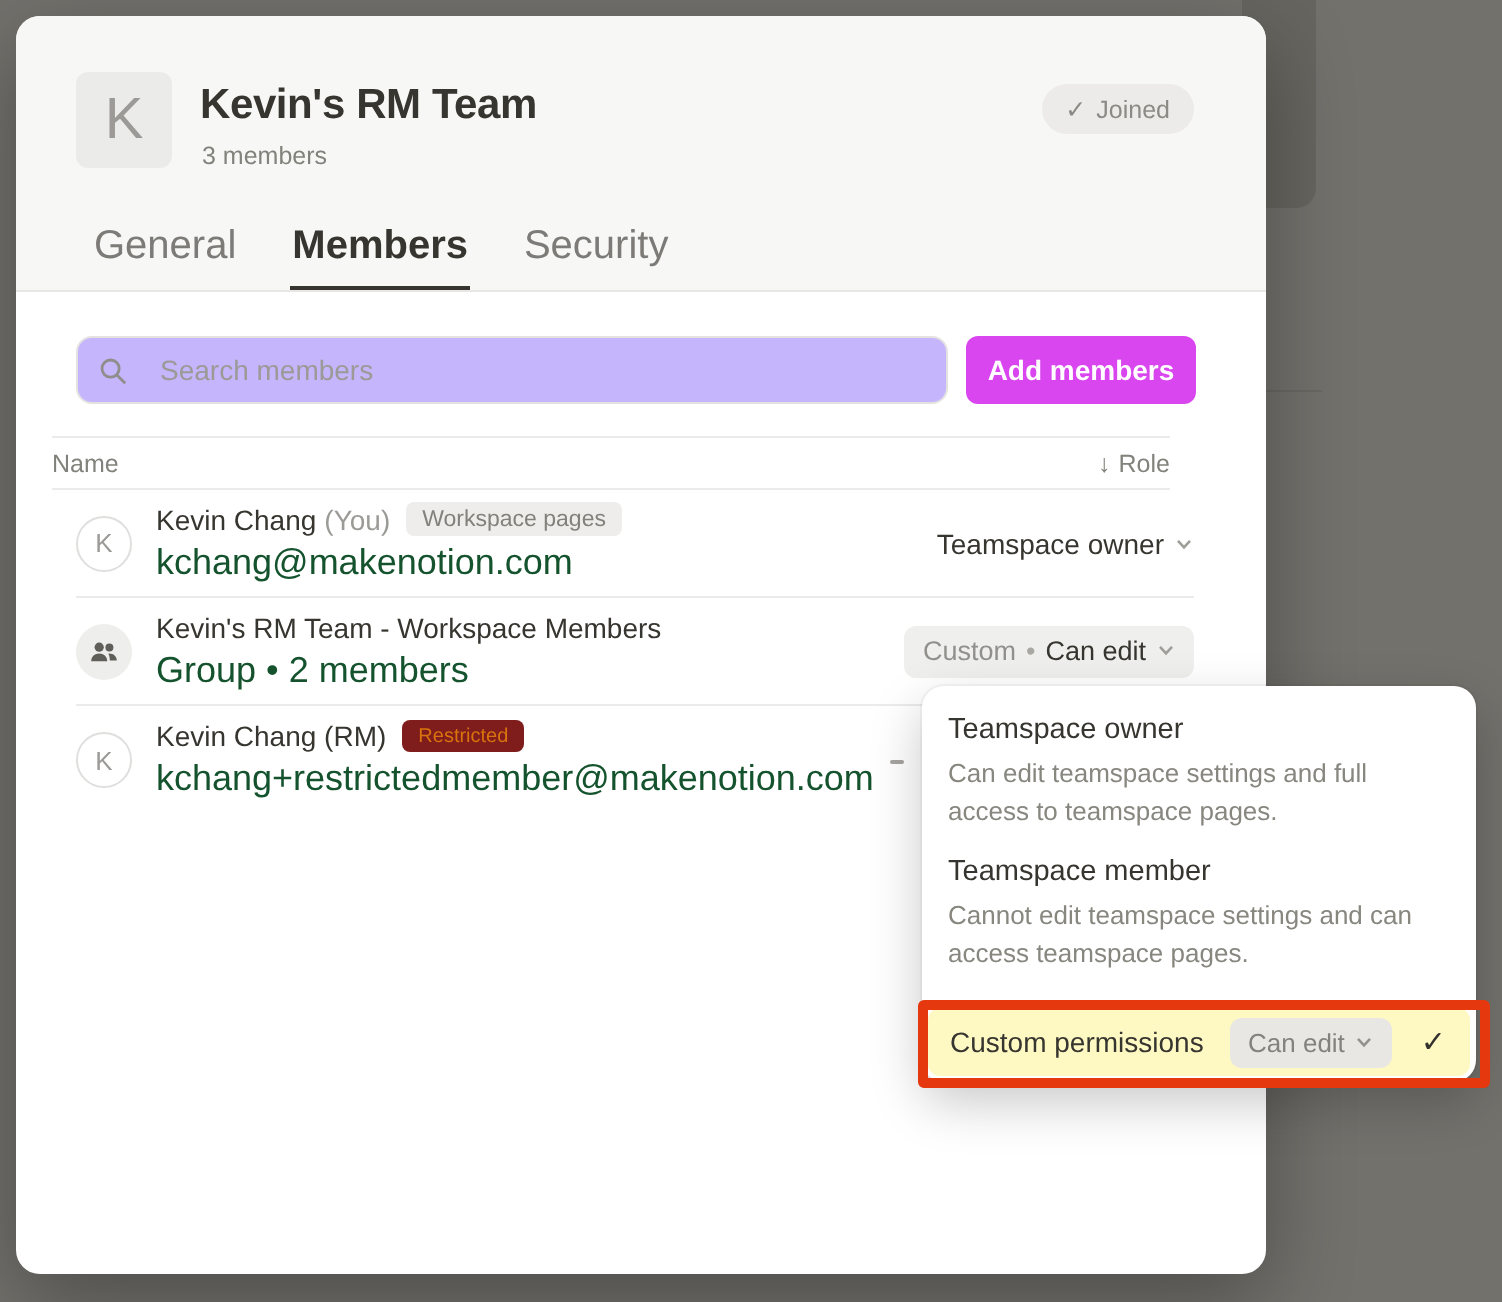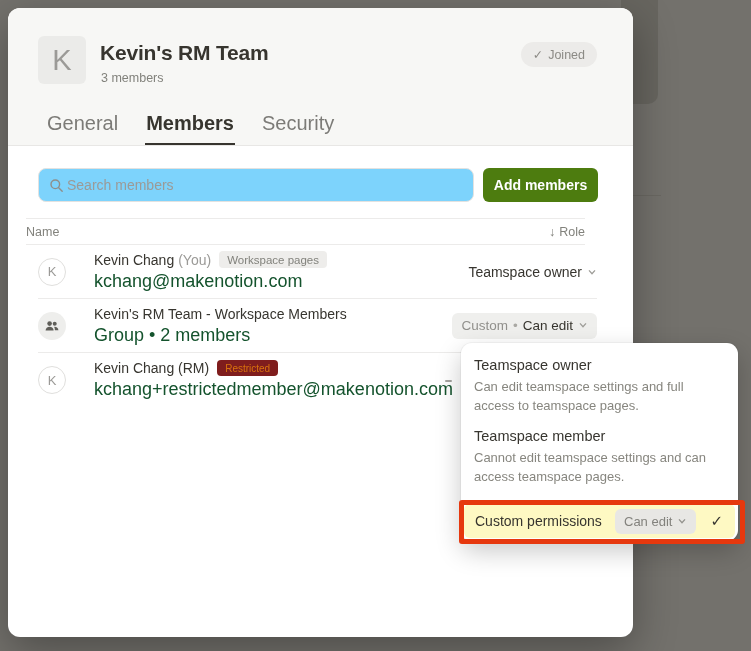--- a/index.html
+++ b/index.html
@@ -28,44 +28,44 @@
   .joined-badge { position:absolute; right:36px; top:34px; height:25px; padding:0 12px;
     background:#ecebe9; border-radius:13px; display:flex; align-items:center; gap:5px;
     font-size:12.5px; font-weight:500; color:#8b8a85; cursor:pointer; }
 
   .tabs { position:absolute; left:38px; bottom:0; display:flex; gap:26px; }
   .tab { font-size:20px; color:#7c7b77; padding:0 1px 10px; cursor:pointer; }
   .tab.active { color:#37352f; font-weight:600; border-bottom:2.5px solid #37352f; padding-bottom:7.5px; }
 
   
   .search-box { position:absolute; left:30px; top:160px; width:436px; height:34px;
-    background:#7dd3fc; border:1px solid #e3e2e0; border-radius:8px;
-    display:flex; align-items:center; padding:4px 10px; gap:3px; }
+    background:#c4b5fd; border:1px solid #e3e2e0; border-radius:8px;
+    display:flex; align-items:center; padding:4px 10px; gap:16px; }
   .search-box input { border:none; outline:none; background:transparent; flex:1;
     font-size:14px; color:#37352f; font-family:inherit; }
   .search-box input::placeholder { color:#9b9a97; }
   .add-btn { position:absolute; left:475px; top:160px; width:115px; height:34px;
-    background:#4d7c0f; border:none; border-radius:6px; color:#fff;
+    background:#d946ef; border:none; border-radius:6px; color:#fff;
     font-size:14px; font-weight:600; font-family:inherit; cursor:pointer; }
 
   
   .thead { position:absolute; left:18px; top:210px; width:559px; height:27px;
     border-top:1px solid #ecebea; border-bottom:1px solid #ecebea;
     display:flex; align-items:center; justify-content:space-between;
     font-size:12.5px; color:#82827c; }
   .role-head { display:flex; align-items:center; gap:4px; cursor:pointer; }
   .rows { position:absolute; left:30px; top:237px; width:559px; }
   .mrow { display:flex; align-items:center; min-height:54px; border-bottom:1px solid #ecebea; }
   .mrow:last-child { border-bottom:none; }
   .avatar-circle { width:28px; height:28px; border-radius:50%; background:#fff;
     border:1px solid #e0dfdd; display:flex; align-items:center; justify-content:center;
     font-size:13px; color:#9b9a97; flex:0 0 28px; }
   .avatar-group { width:28px; height:28px; border-radius:50%; background:#eeeeec; border:none;
     display:flex; align-items:center; justify-content:center; flex:0 0 28px; }
-  .minfo { margin-left:28px; flex:1; min-width:0; }
+  .minfo { margin-left:12px; flex:1; min-width:0; }
   .mname { font-size:14px; color:#37352f; display:flex; align-items:center; }
   .mname .suffix { color:#9b9a97; margin-left:4px; }
   .msub { font-size:18px; color:#14532d; margin-top:3px; }
   .badge-gray { background:#eeedeb; color:#82827c; font-size:11.5px; padding:2.5px 8px;
     border-radius:4px; margin-left:8px; white-space:nowrap; }
   .badge-restricted { background:#7f1d1d; color:#d9730d; font-size:10px; padding:2.5px 8px;
     border-radius:4px; margin-left:8px; white-space:nowrap; }
   .role-text { display:flex; align-items:center; gap:5px; font-size:14px; color:#37352f;
     margin-left:auto; cursor:pointer; white-space:nowrap; }
   .role-pill { margin-left:auto; height:26px; background:#efefed; border-radius:6px;

